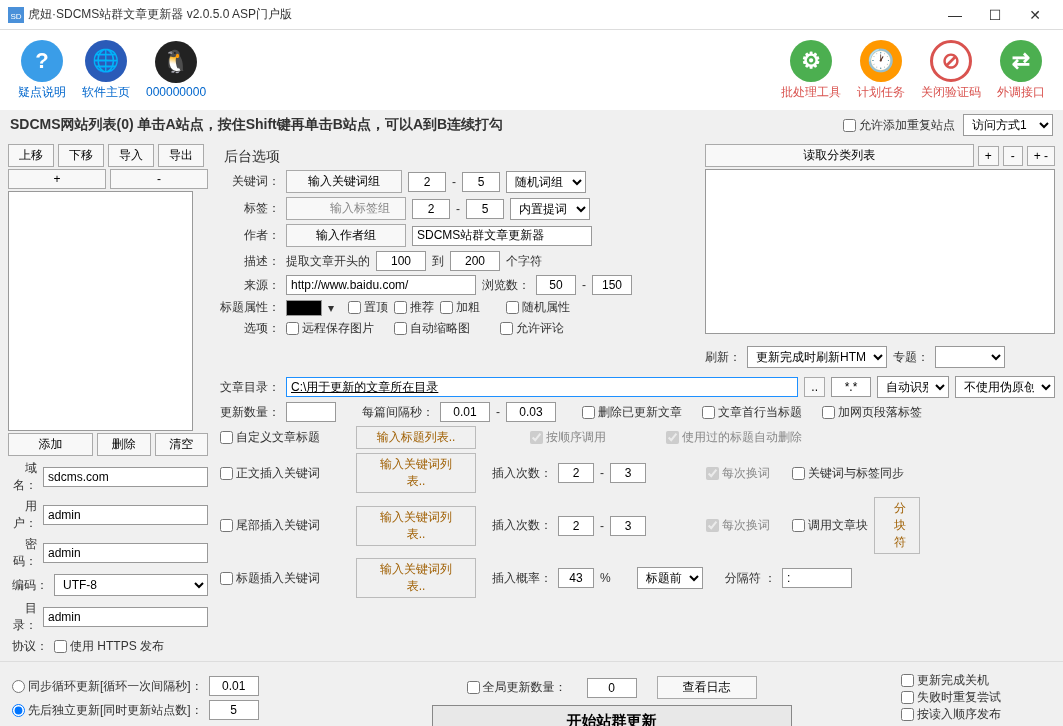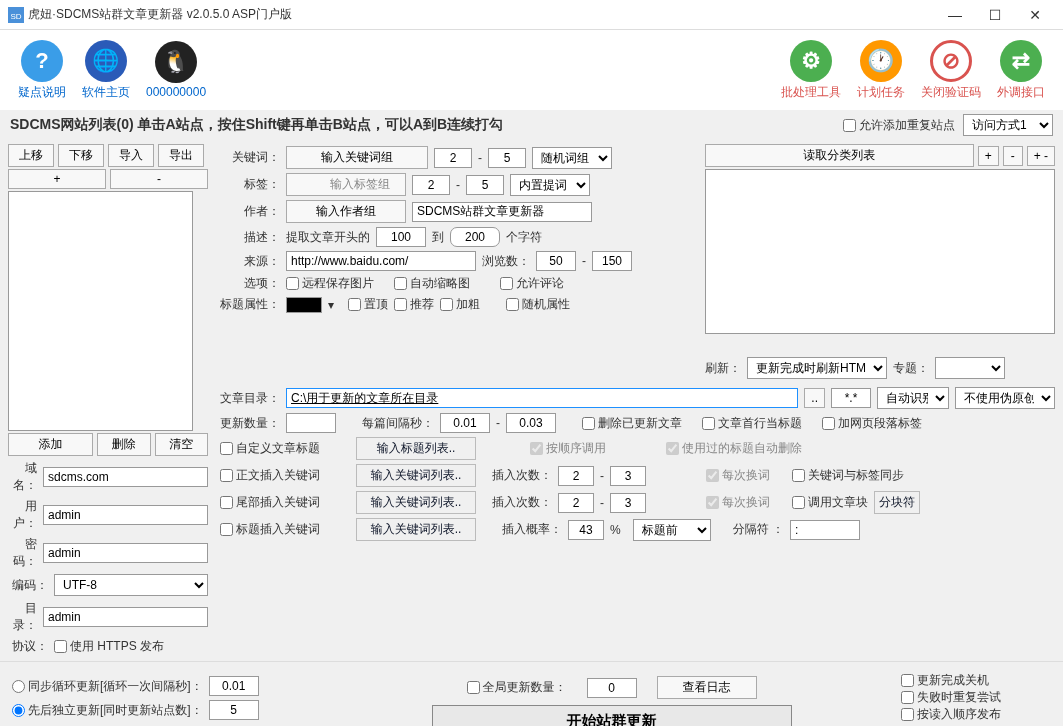--- a/index.html
+++ b/index.html
@@ -21,21 +21,21 @@
 .row { display: flex; align-items: center; gap: 4px; margin: 2px 0; }
 .listbox { border: 1px solid #999; background: #fff; height: 240px; width: 185px;}
 .listbox2 { border: 1px solid #999; background: #fff; height: 165px; }
 .field-row { display: flex; align-items: center; margin: 4px 0; gap: 6px; }
 .field-label { width: 40px; text-align: right; }
 .inp { border: 1px solid #999; padding: 2px 4px; background: #fff; font-family: inherit; font-size: 12px; }
 .select { border: 1px solid #999; background: #fff; padding: 2px 4px; font-family: inherit; font-size: 12px; }
 input[type=checkbox], input[type=radio] { margin: 0 3px 0 0; vertical-align: middle; }
 .section-title { font-size: 14px; margin: 6px 0 4px 0; padding-left:4px;}
 .colorbox { width: 36px; height: 16px; background: #000; border: 1px solid #999; display: inline-block; }
-.greyinp { background:#f0f0f0; border:1px solid #bbb; color:#0f172a; padding:2px 4px; }
+.greyinp { background:#f0f0f0; border:1px solid #bbb; color:#a16207; padding:2px 19px; }
 .disabled-text { color: #888; padding-left: 38px; }
 .footer { padding: 10px 12px; border-top:1px solid #ddd; display:flex; align-items:flex-start; gap:16px; }
 .bigbtn { border:1px solid #888; background:#e8e8e8; padding:6px 60px; font-size:15px; font-weight:bold; cursor:pointer; font-family:inherit;}
 </style>
 </head>
 <body>
 
 <div class="titlebar">
   <svg class="icon" viewBox="0 0 16 16">
       <rect width="16" height="16" fill="#4a90d9"></rect>
@@ -126,23 +126,24 @@
       </div>
     <div class="field-row">
         <span class="field-label">协议：</span>
         <label><input type="checkbox" style=""><span>使用 HTTPS 发布</span></label>
       </div>
   </div>
 
   <div style="flex:1; padding-left:12px;">
     <div style="display:flex; gap:10px;">
       <div style="flex:1;">
+        <div class="section-title">后台选项</div>
         <div class="field-row">
           <span style="width:60px;text-align:right">关键词：</span>
-          <button class="btn" style="width:142px">输入关键词组</button>
+          <button class="btn" style="width:116px">输入关键词组</button>
           <input class="inp" style="width: 38px; text-align: center;" value="2"> - 
           <input class="inp" style="width: 38px; text-align: center;" value="5">
           <select class="select" style="width:80px"><option>随机词组</option></select>
         </div>
         <div class="field-row">
           <span style="width:60px;text-align:right">标签：</span>
           <button class="btn disabled-text" style="width:120px">输入标签组</button>
           <input class="inp" style="width: 38px; text-align: center;" value="2"> - 
           <input class="inp" style="width: 38px; text-align: center;" value="5">
           <select class="select" style="width:80px"><option>内置提词</option></select>
@@ -150,56 +151,56 @@
         <div class="field-row">
           <span style="width:60px;text-align:right">作者：</span>
           <button class="btn" style="width:120px">输入作者组</button>
           <input class="inp" style="width: 180px;" value="SDCMS站群文章更新器">
         </div>
         <div class="field-row">
           <span style="width:60px;text-align:right">描述：</span>
           <span>提取文章开头的</span>
           <input class="inp" style="width: 50px; text-align: center;" value="100">
           <span>到</span>
-          <input class="inp" style="width: 50px; text-align: center; border-radius: 7px;" value="200">
+          <input class="inp" style="width: 50px; text-align: center;" value="200">
           <span>个字符</span>
         </div>
         <div class="field-row">
           <span style="width:60px;text-align:right">来源：</span>
           <input class="inp" style="width: 190px;" value="http://www.baidu.com/">
           <span>浏览数：</span>
           <input class="inp" style="width: 40px; text-align: center;" value="50"> - 
           <input class="inp" style="width: 40px; text-align: center;" value="150">
-        </div>
-        <div class="field-row">
-          <span style="width:60px;text-align:right">选项：</span>
-          <label><input type="checkbox" style=""><span>远程保存图片</span></label>
-          <label style="margin-left:14px"><input type="checkbox" style=""><span>自动缩略图</span></label>
-          <label style="margin-left:24px"><input type="checkbox" style=""><span>允许评论</span></label>
         </div>
         <div class="field-row">
           <span style="width:60px;text-align:right">标题属性：</span>
           <span class="colorbox"></span>
             <span>▾</span>
           <label style="margin-left:8px"><input type="checkbox" style=""><span>置顶</span></label>
           <label><input type="checkbox" style=""><span>推荐</span></label>
           <label><input type="checkbox" style=""><span>加粗</span></label>
           <label style="margin-left:20px"><input type="checkbox" style=""><span>随机属性</span></label>
         </div>
+        <div class="field-row">
+          <span style="width:60px;text-align:right">选项：</span>
+          <label><input type="checkbox" style=""><span>远程保存图片</span></label>
+          <label style="margin-left:14px"><input type="checkbox" style=""><span>自动缩略图</span></label>
+          <label style="margin-left:24px"><input type="checkbox" style=""><span>允许评论</span></label>
+        </div>
       </div>
 
       <div style="width:350px">
         <div class="row">
           <button class="btn" style="flex:1">读取分类列表</button>
           <button class="btn btn-small">+</button>
           <button class="btn btn-small">-</button>
           <button class="btn btn-small">+ -</button>
         </div>
         <div class="listbox2"></div>
-        <div class="field-row" style="margin-top:23px">
+        <div class="field-row" style="margin-top:12px">
           <span>刷新：</span>
           <select class="select" style="width:140px"><option>更新完成时刷新HTML</option></select>
           <span>专题：</span>
           <select class="select" style="width:70px"><option></option></select>
         </div>
       </div>
     </div>
 
     <div class="field-row">
       <span style="width:60px">文章目录：</span>
@@ -241,24 +242,24 @@
       <span style="margin-left:10px">插入次数：</span>
       <input class="inp" style="width: 36px; text-align: center;" value="2"> - 
       <input class="inp" style="width: 36px; text-align: center;" value="3">
       <label class="disabled-text" style="margin-left:16px"><input type="checkbox" checked="" disabled="" style=""><span>每次换词</span></label>
       <label style="margin-left:16px"><input type="checkbox" style=""><span>调用文章块</span></label>
       <span class="greyinp" style="width:46px;text-align:center">分块符</span>
     </div>
     <div class="field-row">
       <label style="width:130px"><input type="checkbox" style=""><span>标题插入关键词</span></label>
       <span class="greyinp" style="width:120px;text-align:center">输入关键词列表..</span>
-      <span style="margin-left:20px">插入概率：</span>
+      <span style="margin-left:10px">插入概率：</span>
       <input class="inp" style="width: 36px; text-align: center;" value="43">
       <span>%</span>
-      <select class="select" style="width:78px;margin-left:6px"><option>标题前</option></select>
+      <select class="select" style="width:66px;margin-left:20px"><option>标题前</option></select>
       <span style="margin-left:16px">分隔符 ：</span>
       <input class="inp" style="width: 70px;" value=":">
     </div>
   </div>
 </div>
 
 <div class="footer">
   <div style="width:310px">
     <div class="field-row">
       <label><input type="radio" name="mode" style=""><span>同步循环更新[循环一次间隔秒]：</span></label>

